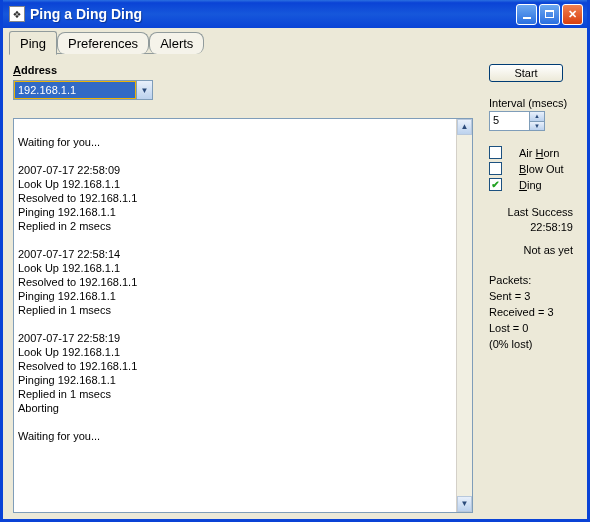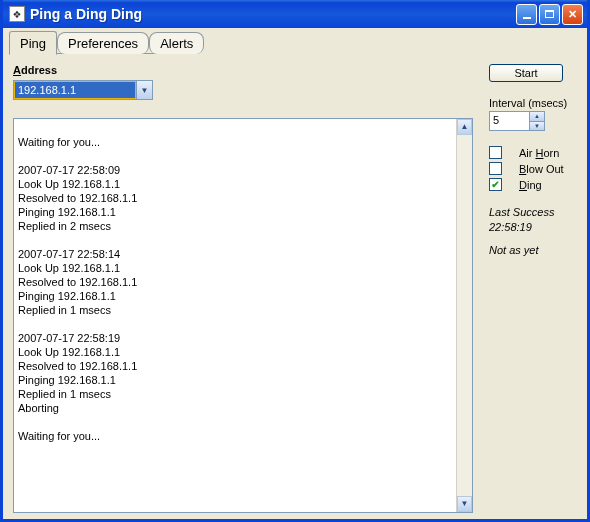--- a/index.html
+++ b/index.html
@@ -223,21 +223,21 @@
   }
   .spinner .sbtn:first-child { border-bottom:1px solid #7f9db9; }
   .chkrow {
     display:flex;align-items:flex-end;gap:17px;margin-top:3px;
   }
   .chkbox {
     width:13px;height:13px;border:1px solid #1c5180;background:#fff;
     display:flex;align-items:center;justify-content:center;
     font-size:10px;color:#21a121;font-weight:bold;
   }
-  .statblock { margin-top:14px; text-align:left;font-style:italic; }
+  .statblock { margin-top:14px; text-align:right; }
   .statblock div { line-height:15px; }
   .leftstat { margin-top:14px; }
   .leftstat div { line-height:16px; }
 </style>
 </head>
 <body>
 
 <div class="window">
   <div class="titlebar">
     <span class="appicon">❖</span>
@@ -330,17 +330,24 @@
         </div>
 
         <div class="statblock">
           <div>Last Success</div>
           <div>22:58:19</div>
         </div>
         <div class="statblock" style="margin-top:8px">
           <div>Not as yet</div>
         </div>
 
+        <div class="leftstat">
+          <div>Packets:</div>
+          <div>Sent = 3</div>
+          <div>Received = 3</div>
+          <div>Lost = 0</div>
+          <div>(0% lost)</div>
+        </div>
 
       </div>
     </div>
   </div>
 </div>
 
 </body></html>

